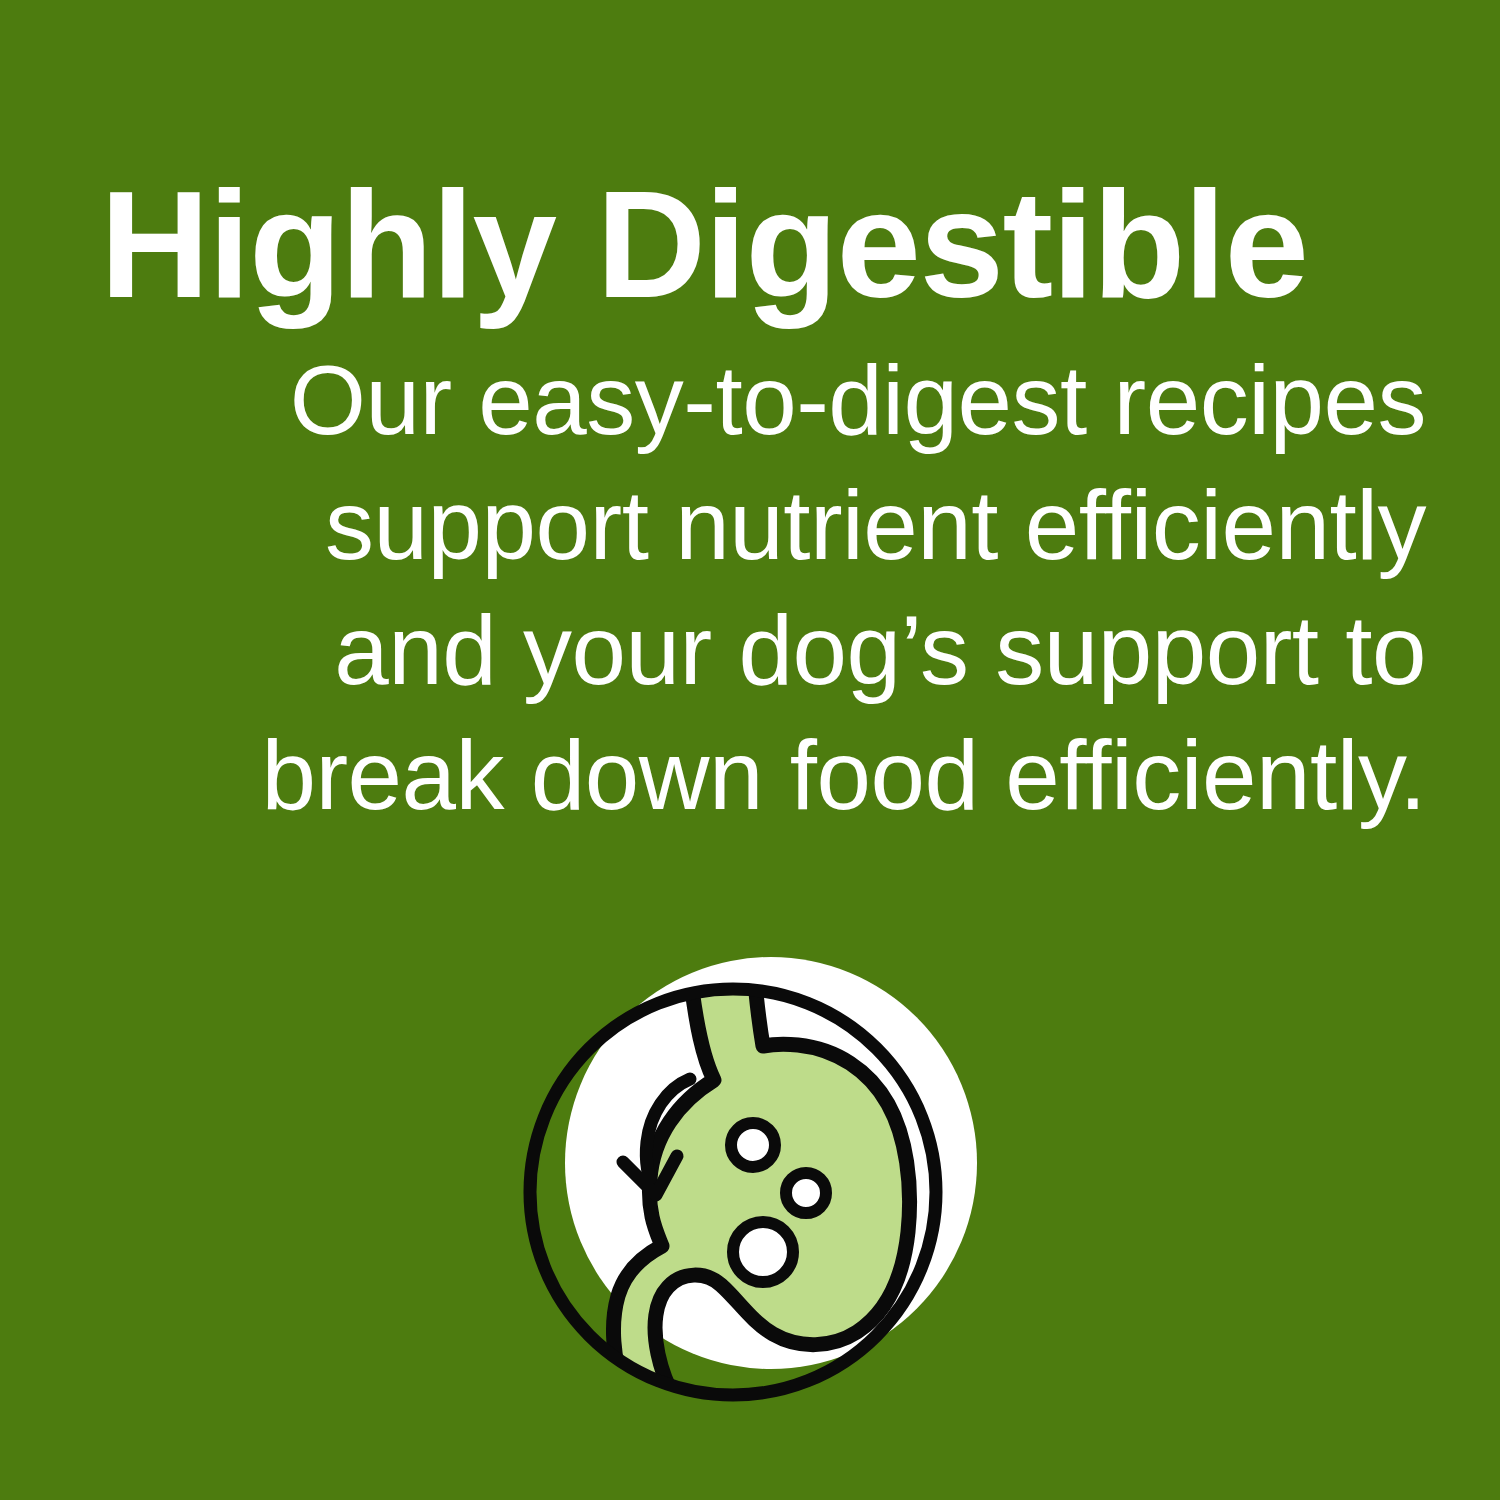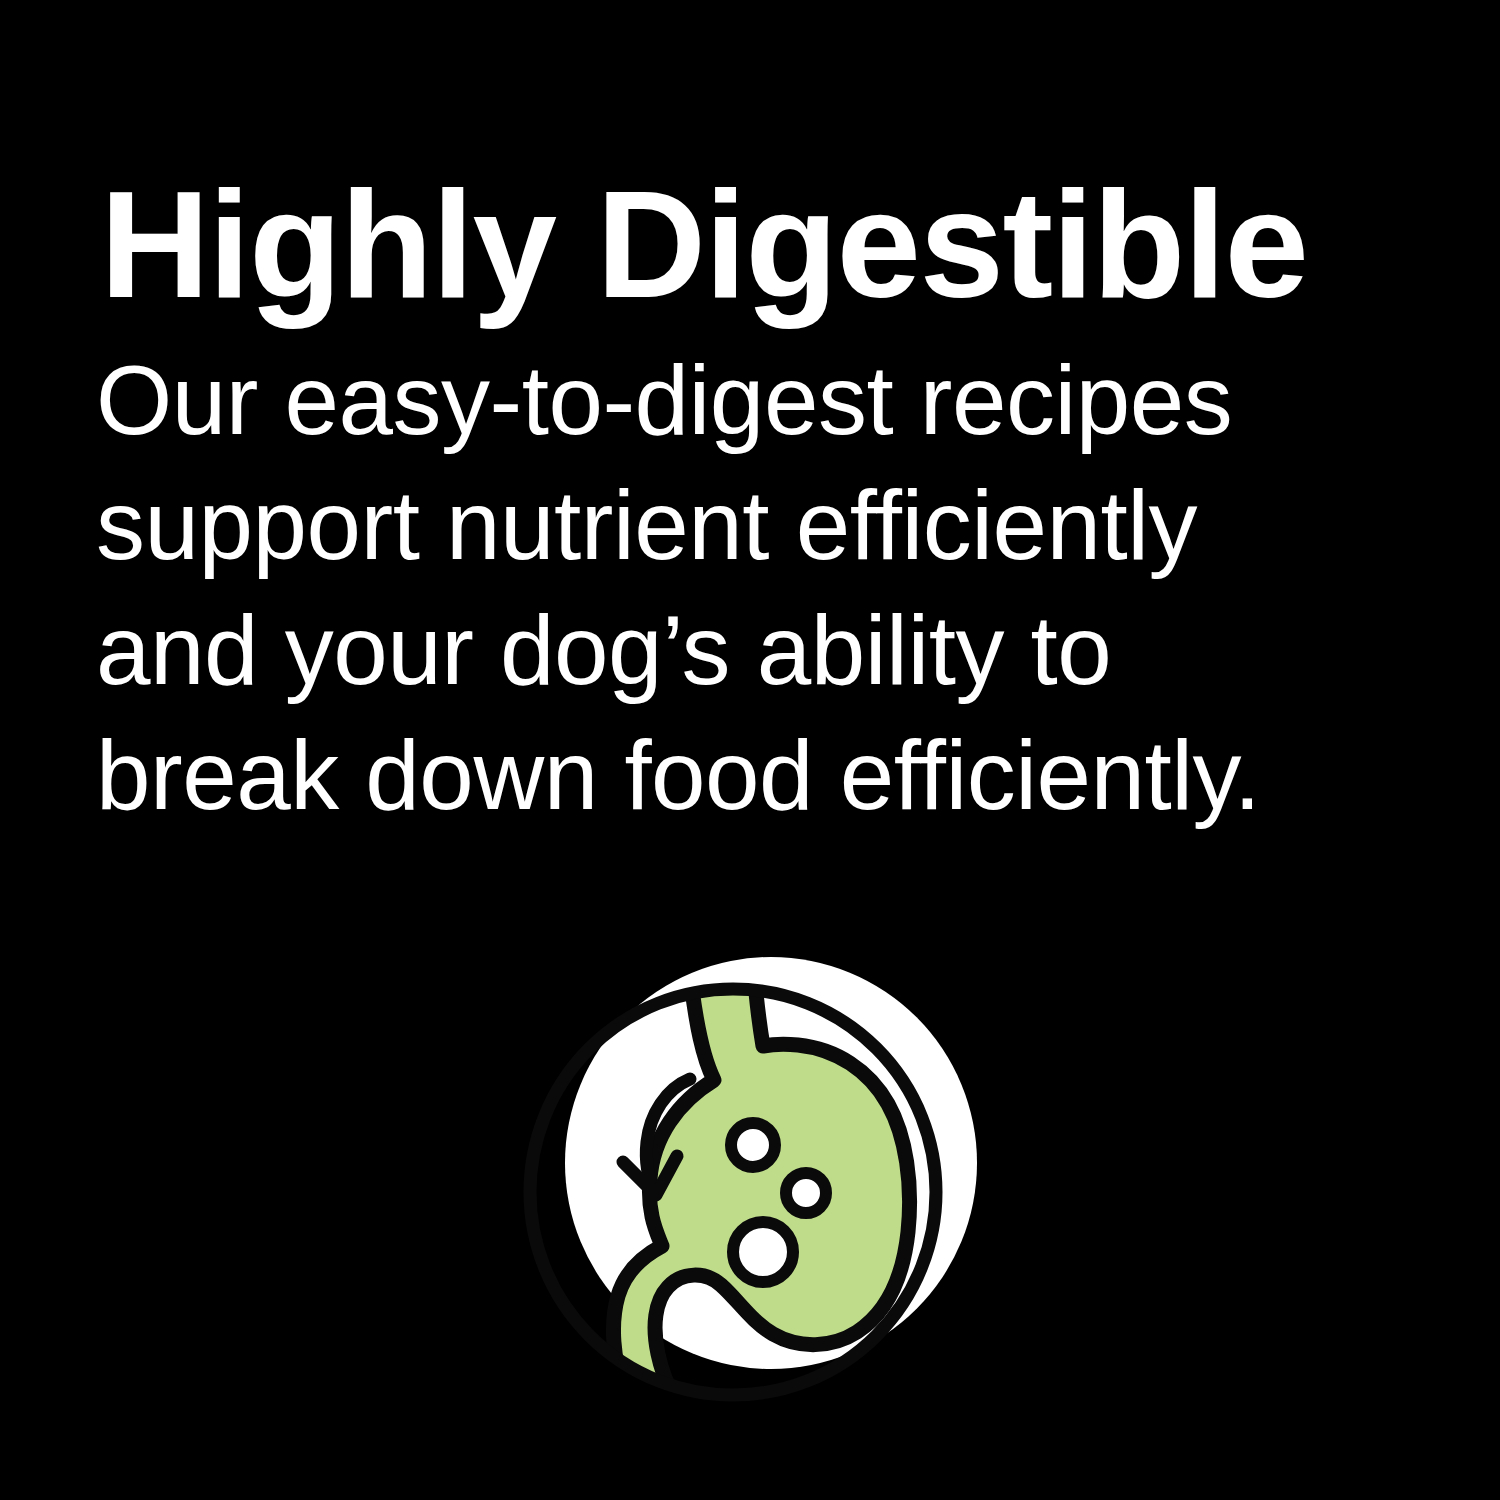--- a/index.html
+++ b/index.html
@@ -10,21 +10,21 @@
     width: 1500px;
     height: 1500px;
     overflow: hidden;
     font-family: "Liberation Sans", sans-serif;
   }
 
   #card {
     position: relative;
     width: 1500px;
     height: 1500px;
-    background: #000000;
+    background: #4d7c0f;
     box-sizing: border-box;
     overflow: hidden;
   }
 
   #headline {
     position: absolute;
     left: 100px;
     top: 66px;
     width: 1330px;
     font-size: 152px;
@@ -42,20 +42,21 @@
     width: 1330px;
     font-size: 98px;
     line-height: 125px;
     font-weight: 400;
     color: #FFFFFF;
     letter-spacing: -0.5px;
   }
   #body-copy .bline {
     display: block;
     white-space: nowrap;
+    text-align: right;
   }
 
   #icon-wrap {
     position: absolute;
     left: 500px;
     top: 930px;
     width: 520px;
     height: 500px;
   }
   #icon-wrap svg {
@@ -67,21 +68,21 @@
 </head>
 <body>
 
 <div id="card">
 
   <h1 id="headline">Highly Digestible</h1>
 
   <div id="body-copy">
     <span class="bline">Our easy-to-digest recipes</span>
     <span class="bline">support nutrient efficiently</span>
-    <span class="bline">and your dog’s ability to</span>
+    <span class="bline">and your dog’s support to</span>
     <span class="bline">break down food efficiently.</span>
   </div>
 
   <div id="icon-wrap">
     <svg viewBox="0 0 520 500" xmlns="http://www.w3.org/2000/svg" aria-hidden="true">
       <defs>
 
         <clipPath id="ringClip">
           <circle cx="233" cy="262" r="203"></circle>
         </clipPath>

